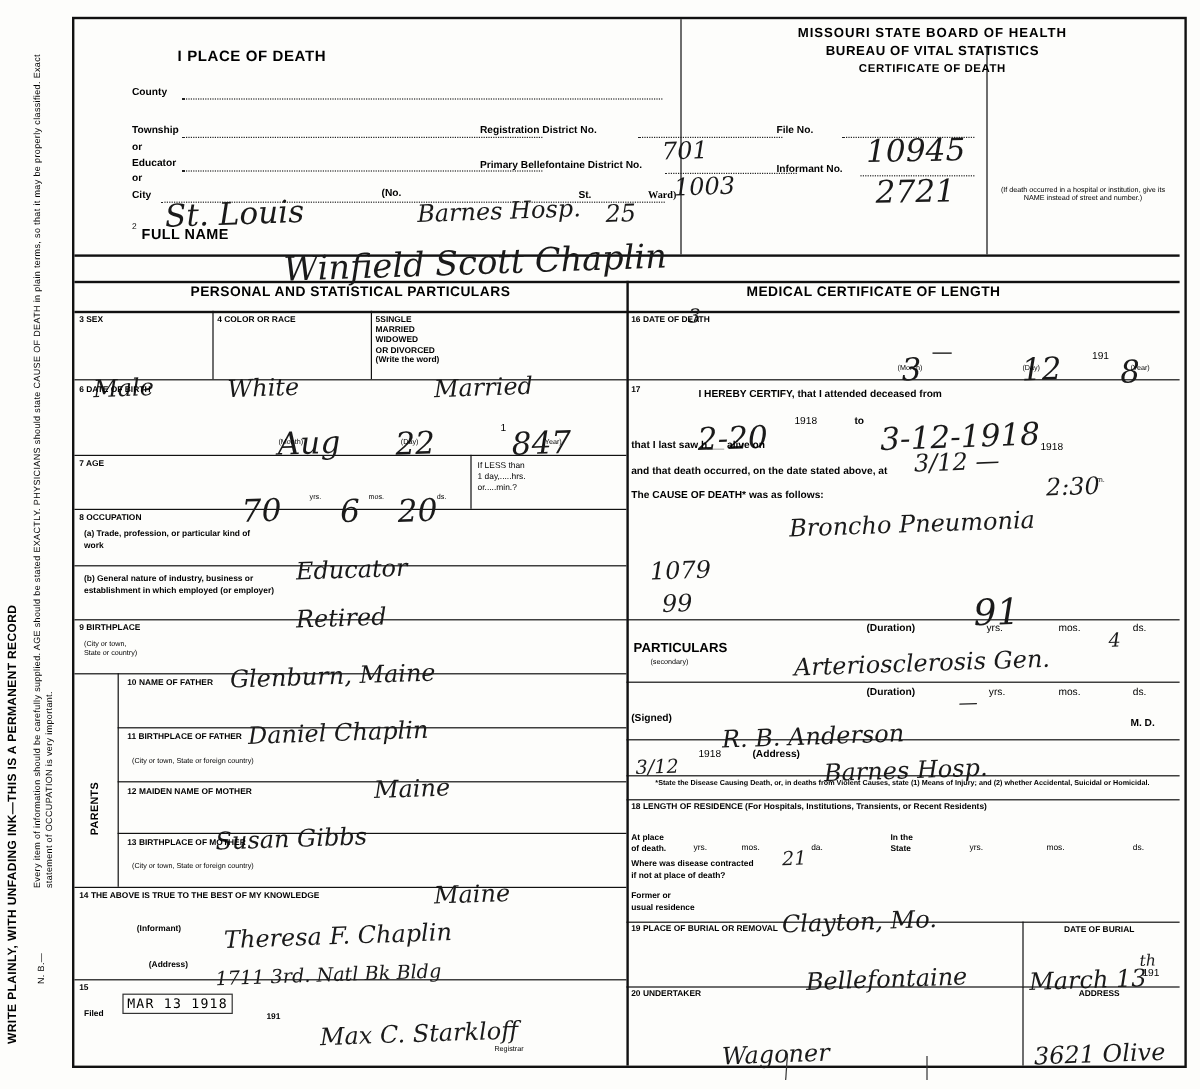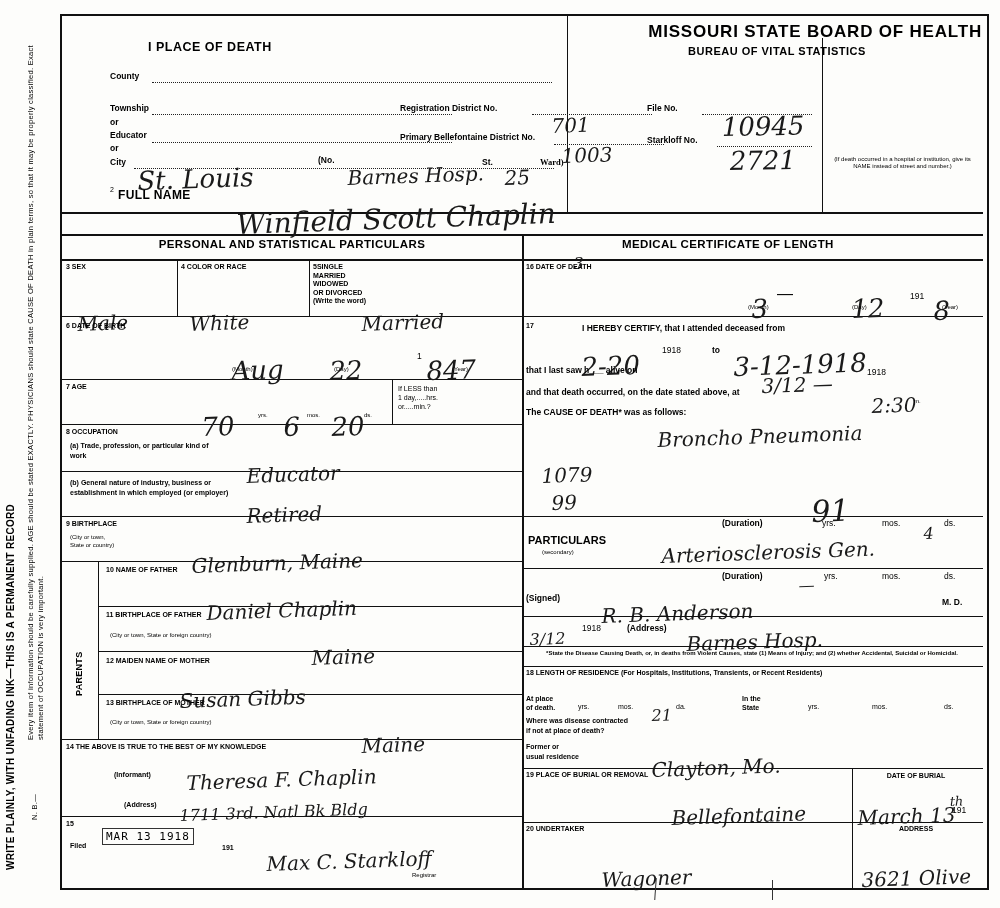--- a/index.html
+++ b/index.html
@@ -53,22 +53,23 @@
     <div class="hline2" style="left:0;top:196px;width:921px;"></div>
     <div class="hline2" style="left:0;top:218px;width:921px;"></div>
     <div class="hline2" style="left:0;top:243px;width:921px;"></div>
 
     <div class="vline2" style="left:460px;top:218px;height:654px;"></div>
 
     <div class="vline" style="left:505px;top:0;height:196px;"></div>
     <div class="vline" style="left:760px;top:22px;height:174px;"></div>
 
     <div class="abs ctr" style="left:510px;top:6px;width:410px;">
-      <div class="cap" style="font-size:17px;letter-spacing:.8px;text-align:right;">MISSOURI STATE BOARD OF HEALTH</div>
+      <div class="cap" style="font-size:11px;letter-spacing:.8px;">MISSOURI STATE BOARD OF HEALTH</div>
       <div class="cap" style="font-size:11px;margin-top:3px;letter-spacing:.5px;">BUREAU OF VITAL STATISTICS</div>
+      <div class="cap" style="font-size:9.5px;margin-top:3px;letter-spacing:.5px;">CERTIFICATE OF DEATH</div>
     </div>
 
     <div class="abs cap" style="left:86px;top:24px;font-size:12.5px;letter-spacing:.5px;">I PLACE OF DEATH</div>
 
     <div class="abs sm bk" style="left:48px;top:56px;">County</div>
     <div class="abs dots" style="left:90px;top:66px;width:400px;"></div>
 
     <div class="abs sm bk" style="left:48px;top:88px;">Township</div>
     <div class="abs sm bk" style="left:48px;top:102px;">or</div>
     <div class="abs sm bk" style="left:48px;top:115px;">Educator</div>
@@ -90,21 +91,21 @@
     <div class="abs hw hwmed" style="left:490px;top:98px;">701</div>
 
     <div class="abs sm bk" style="left:338px;top:117px;">Primary Bellefontaine District No.</div>
     <div class="abs dots" style="left:492px;top:128px;width:110px;"></div>
     <div class="abs hw hwmed" style="left:500px;top:128px;">1003</div>
 
     <div class="abs sm bk" style="left:585px;top:88px;">File No.</div>
     <div class="abs dots" style="left:640px;top:98px;width:110px;"></div>
     <div class="abs hw2 hwbig" style="left:660px;top:96px;">10945</div>
 
-    <div class="abs sm bk" style="left:585px;top:120px;">Starkloff No.</div>
+    <div class="abs sm bk" style="left:585px;top:120px;">Informant No.</div>
     <div class="abs dots" style="left:655px;top:130px;width:95px;"></div>
     <div class="abs hw2 hwbig" style="left:668px;top:130px;">2721</div>
 
     <div class="abs xtiny ctr" style="left:768px;top:140px;width:145px;white-space:pre-wrap;">(If death occurred in a hospital or institution, give its NAME instead of street and number.)</div>
 
     <div class="abs tiny" style="left:48px;top:170px;">2</div>
     <div class="abs cap" style="left:56px;top:172px;font-size:12px;">FULL NAME</div>
     <div class="abs hw hwbig" style="left:175px;top:192px;font-size:28px;">Winfield Scott Chaplin</div>
 
     <div class="abs cap ctr" style="left:0;top:222px;width:460px;font-size:11.5px;letter-spacing:.4px;">PERSONAL AND STATISTICAL PARTICULARS</div>

